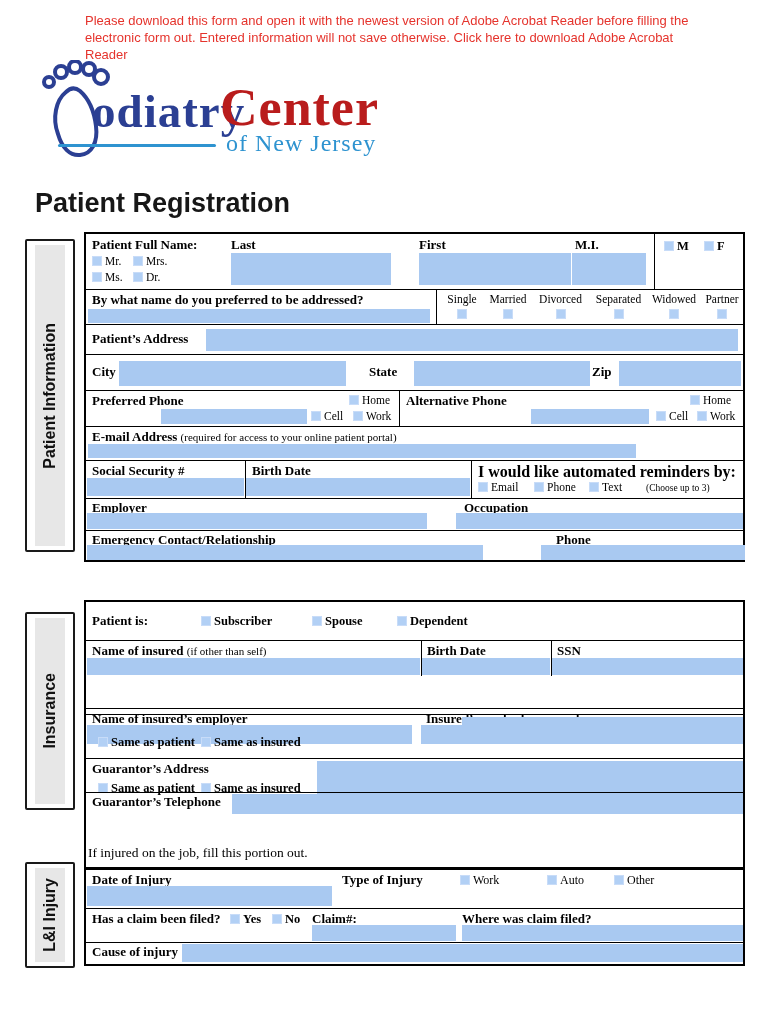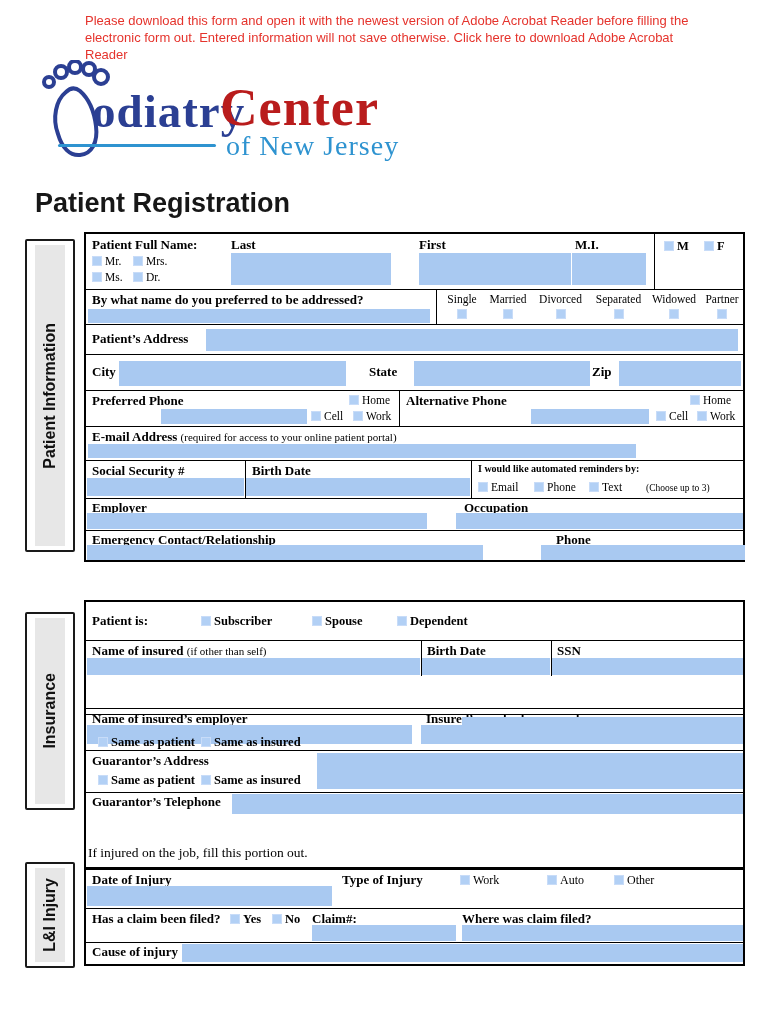--- a/index.html
+++ b/index.html
@@ -6,21 +6,21 @@
   body{width:770px;height:1024px;position:relative;background:#fff;
        font-family:"Liberation Serif",serif;color:#000;overflow:hidden;}
   .abs{position:absolute;}
   
   .notice{position:absolute;left:85px;top:13px;width:608px;text-align:left;
           font-family:"Liberation Sans",sans-serif;font-size:13px;line-height:1.3;color:#e5332c;}
   .notice .link{cursor:pointer;}
   
   .logo-odiatry{position:absolute;left:92px;top:84px;font-size:47px;font-weight:600;color:#2b3f93;letter-spacing:1px;}
   .logo-center{position:absolute;left:220px;top:78px;font-size:52px;font-weight:600;color:#b91c1c;letter-spacing:1px;}
-  .logo-tag{position:absolute;left:226px;top:130px;font-size:28px;color:#2e93d0;letter-spacing:1px;}
+  .logo-tag{position:absolute;left:226px;top:130px;font-size:24px;color:#2e93d0;letter-spacing:1px;}
   .logo-underline{position:absolute;left:58px;top:144px;width:158px;height:3px;background:#2e93d0;border-radius:2px;}
   .page-title{position:absolute;left:35px;top:170px;font-family:"Liberation Sans",sans-serif;
               font-size:27px;font-weight:bold;color:#171717;}
   
   .tab{position:absolute;left:25px;width:50px;border:2px solid #1a1a1a;background:#fff;
        box-sizing:border-box;border-radius:2px;}
   .tabin{position:absolute;top:4px;bottom:4px;left:8px;right:8px;background:#e7e7e7;
          display:flex;align-items:center;justify-content:center;}
   .tabtxt{writing-mode:vertical-rl;transform:rotate(180deg);
           font-family:"Liberation Sans",sans-serif;font-weight:bold;font-size:16px;color:#111;white-space:nowrap;}
@@ -138,21 +138,21 @@
     <span class="inp" style="left:2px;top:17px;width:548px;height:14px;"></span>
   </div>
 
   <div class="trow bt" style="top:226px;height:38px;">
     <span class="L" style="left:6px;top:2px;">Social Security #</span>
     <span class="inp" style="left:1px;top:17px;width:157px;height:18px;"></span>
     <span class="vl" style="left:159px;"></span>
     <span class="L" style="left:166px;top:2px;">Birth Date</span>
     <span class="inp" style="left:160px;top:17px;width:224px;height:18px;"></span>
     <span class="vl" style="left:385px;"></span>
-    <span class="L" style="left:392px;top:2px;font-size:10px;">I would like automated reminders by:</span>
+    <span class="L" style="left:392px;top:2px;font-size:16px;">I would like automated reminders by:</span>
     <span class="g" style="left:392px;top:20px;"><span class="cb"></span><span>Email</span></span>
     <span class="g" style="left:448px;top:20px;"><span class="cb"></span><span>Phone</span></span>
     <span class="g" style="left:503px;top:20px;"><span class="cb"></span><span>Text</span></span>
     <span class="g" style="left:560px;top:22px;font-size:9.5px;">(Choose up to 3)</span>
   </div>
 
   <div class="trow bt" style="top:264px;height:32px;">
     <span class="L" style="left:6px;top:1px;">Employer</span>
     <span class="inp" style="left:1px;top:14px;width:340px;height:16px;"></span>
     <span class="L" style="left:378px;top:1px;">Occupation</span>
@@ -199,21 +199,21 @@
     <span class="L" style="left:340px;top:2px;">Insured’s work phone number</span>
     <span class="inp" style="left:335px;top:16px;width:322px;height:19px;"></span>
   </div>
 
   <div class="trow bt" style="top:112px;height:36px;">
     <span class="inp" style="left:376px;top:2px;width:281px;height:16px;"></span>
     <span class="g b" style="left:12px;top:20px;"><span class="cb"></span><span>Same as patient</span></span>
     <span class="g b" style="left:115px;top:20px;"><span class="cb"></span><span>Same as insured</span></span>
   </div>
 
-  <div class="trow bt" style="top:148px;height:42px;">
+  <div class="trow bt" style="top:156px;height:42px;">
     <span class="L" style="left:6px;top:2px;">Guarantor’s Address</span>
     <span class="inp" style="left:231px;top:2px;width:426px;height:36px;"></span>
     <span class="g b" style="left:12px;top:22px;"><span class="cb"></span><span>Same as patient</span></span>
     <span class="g b" style="left:115px;top:22px;"><span class="cb"></span><span>Same as insured</span></span>
   </div>
 
   <div class="trow bt" style="top:190px;height:24px;">
     <span class="L" style="left:6px;top:1px;">Guarantor’s Telephone</span>
     <span class="inp" style="left:146px;top:1px;width:511px;height:20px;"></span>
   </div>

